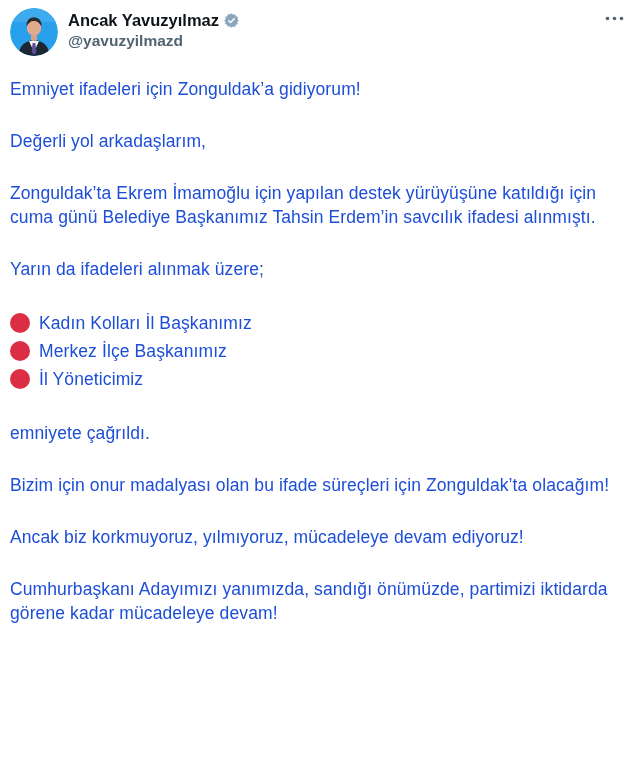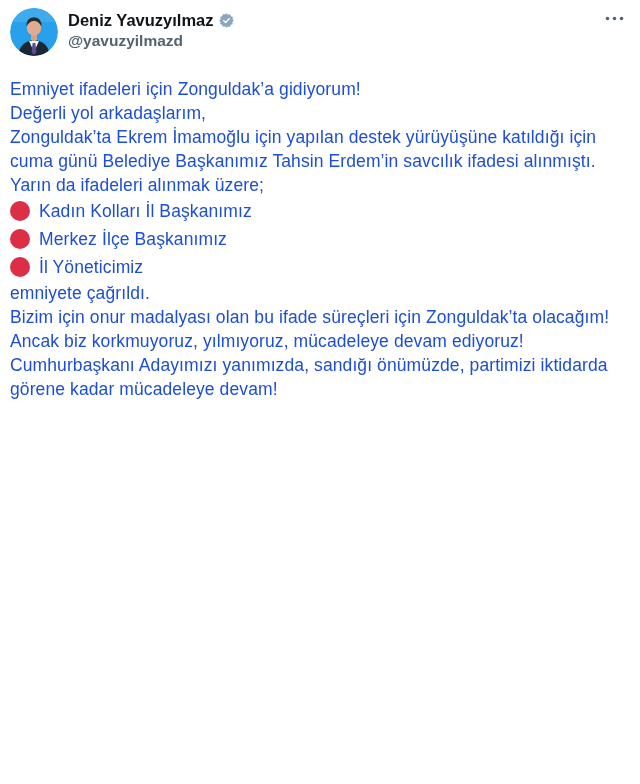--- a/index.html
+++ b/index.html
@@ -37,21 +37,21 @@
 
   
   .body-text {
     margin-top: 21px;
     font-size: 17.5px; line-height: 24px;
     color: #1d4ed8;
     letter-spacing: 0.1px;
     word-wrap: break-word;
   }
   .blk { margin: 0; }
-  .blk + .blk { }
+  .blk + .blk { margin-top: 28px; }
 
   ul.bullet-list { list-style: none; padding: 0; }
   ul.bullet-list li {
     display: flex; align-items: center; gap: 9px;
     line-height: 28px; height: 28px;
   }
   .red-dot {
     width: 20px; height: 20px; border-radius: 50%;
     background: #dc2e44; flex: none;
   }
@@ -78,21 +78,21 @@
           <path d="M22.6 35 L25.4 35 L26.4 44 L24 47 L21.6 44 Z" fill="#5b4e95"></path>
           <rect x="21" y="26" width="6" height="7" rx="2" fill="#d9a184"></rect>
           <ellipse cx="24" cy="19.5" rx="7.2" ry="8.2" fill="#e2ab8d"></ellipse>
           <path d="M16.6 18.5 Q16 9.5 24 9.2 Q32 9.5 31.4 18.5 Q28.5 12.8 24 13 Q19.5 12.8 16.6 18.5 Z" fill="#2b2b30"></path>
         </g>
       </svg>
     </div>
 
     <div class="id-block">
       <div class="name-row">
-        <span class="display-name">Deniz Yavuzyılmaz</span>
+        <span class="display-name">Ancak Yavuzyılmaz</span>
         <span class="badge">
           <svg width="17" height="17" viewBox="0 0 24 24">
             <path d="M12 1.6l2.2 2.2 3-.65.95 2.9 2.9.95-.65 3L22.4 12l-2.2 2.2.65 3-2.9.95-.95 2.9-3-.65L12 22.4l-2.2-2.2-3 .65-.95-2.9-2.9-.95.65-3L1.6 12l2.2-2.2-.65-3 2.9-.95.95-2.9 3 .65z" fill="#8aa6bd"></path>
             <path d="M8.2 12.3l2.5 2.5 5.1-5.2" fill="none" stroke="#ffffff" stroke-width="2.1" stroke-linecap="round" stroke-linejoin="round"></path>
           </svg>
         </span>
       </div>
       <div class="handle">@yavuzyilmazd</div>
     </div>
 

